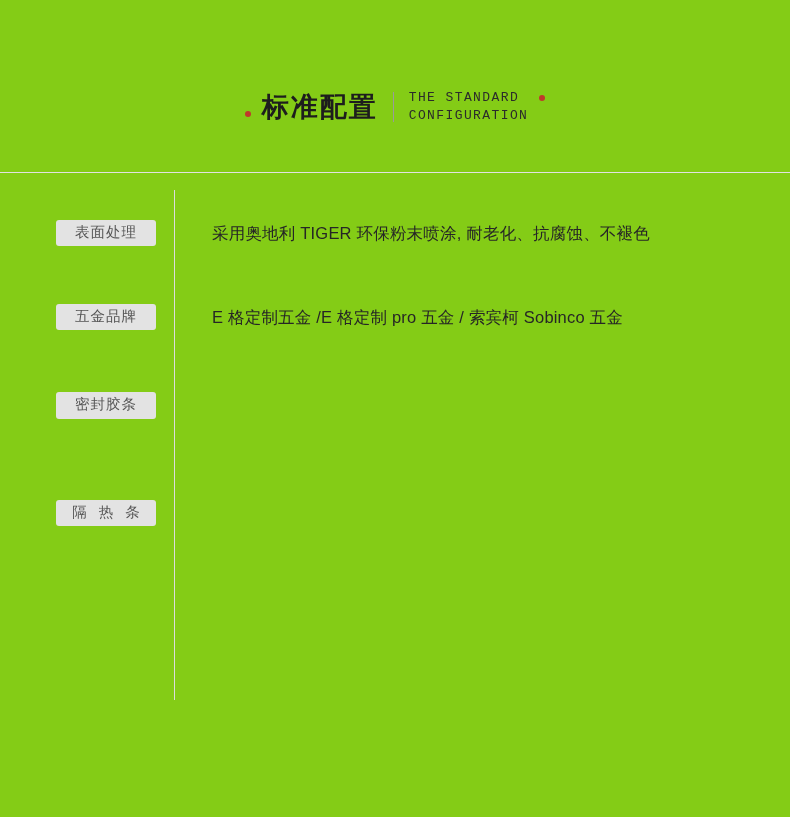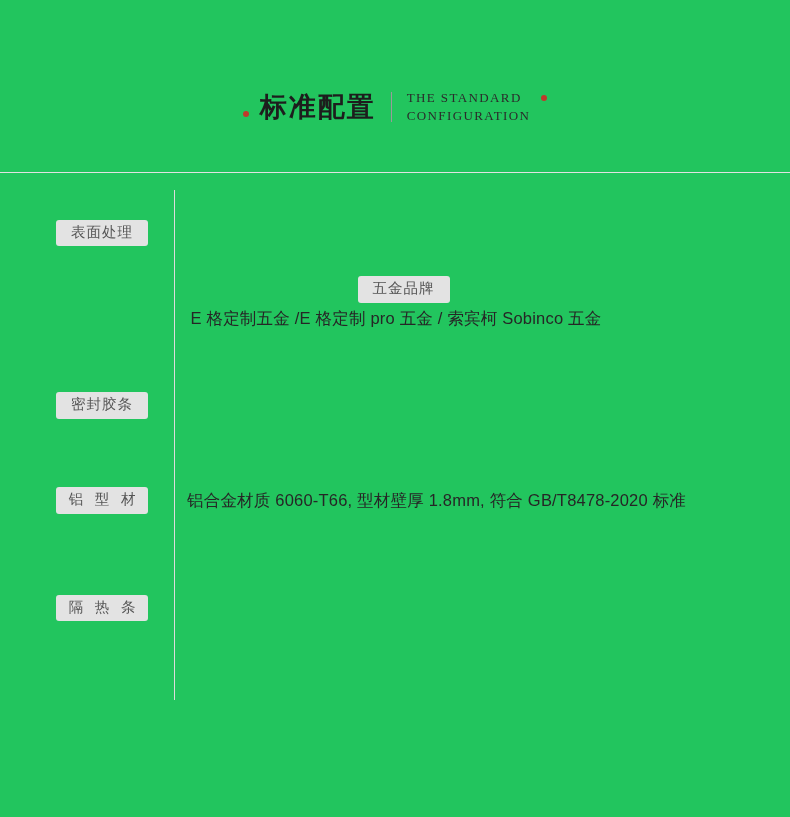--- a/index.html
+++ b/index.html
@@ -7,21 +7,21 @@
     width: 790px;
     height: 817px;
     background: #ffffff;
     font-family: "Liberation Sans", "DejaVu Sans", sans-serif;
     color: #222;
   }
   .page {
     position: relative;
     width: 790px;
     height: 817px;
-    background: #22c55e;
+    background: #84cc16;
     overflow: hidden;
   }
 
   
   .header {
     position: absolute;
     left: 0;
     top: 72px;
     width: 790px;
     height: 70px;
@@ -54,21 +54,21 @@
     height: 30px;
     background: #9a9a9a;
     margin: 0 4px;
   }
   .title-en {
     font-size: 13px;
     letter-spacing: 1.4px;
     color: #2b2b2b;
     line-height: 1.35;
     text-align: left;
-    font-family: Liberation Serif, serif;
+    font-family: Liberation Mono, monospace;
   }
   .title-en div { white-space: nowrap; }
 
   .header .dot-left { align-self: flex-end; margin-bottom: 8px; }
   .header .dot-right { align-self: flex-start; margin-top: 6px; }
 
   
   .top-rule {
     position: absolute;
     left: 0;
@@ -95,47 +95,46 @@
   }
 
   .row {
     position: relative;
     display: flex;
     align-items: center;
     padding-left: 56px;
   }
   .label {
     flex: none;
-    width: 92px;
+    width: 100px;
     text-align: center;
     font-size: 14.5px;
     color: #555;
     background: #e3e3e3;
     border-radius: 3px;
     padding: 5px 0 6px;
     letter-spacing: 1px;
     line-height: 1.1;
-    margin-right: 39px;
-    font-family: Liberation Serif, serif;
+    margin-right: 56px;
   }
   .label.spaced { letter-spacing: 4px; text-indent: 4px; }
 
   .text {
     flex: 1;
     padding-right: 54px;
     font-size: 16.5px;
     line-height: 31px;
     color: #262626;
     text-align: justify;
     letter-spacing: 0.2px;
   }
   .text.just { text-align: justify; text-align-last: left; }
 
   .row-1 { height: 86px; }
-  .row-2 { height: 82px; flex-direction: column; }
+  .row-2 { height: 82px; }
   .row-3 { height: 95px; align-items: center; }
   .row-4 { height: 95px; }
   .row-5 { height: 120px; }
 </style>
 </head>
 <body>
 
 <div class="page">
 
   <div class="header">
@@ -151,34 +150,31 @@
     </div>
   </div>
 
   <div class="top-rule"></div>
   <div class="vline"></div>
 
   <div class="content">
 
     <div class="row row-1">
       <div class="label">表面处理</div>
+      <div class="text">采用奥地利 TIGER 环保粉末喷涂, 耐老化、抗腐蚀、不褪色</div>
     </div>
 
     <div class="row row-2">
       <div class="label">五金品牌</div>
       <div class="text">E 格定制五金 /E 格定制 pro 五金 / 索宾柯 Sobinco 五金</div>
     </div>
 
     <div class="row row-3">
       <div class="label">密封胶条</div>
     </div>
 
-    <div class="row row-4">
-      <div class="label spaced">铝 型 材</div>
-      <div class="text just">铝合金材质 6060-T66, 型材壁厚 1.8mm, 符合 GB/T8478-2020 标准</div>
-    </div>
 
     <div class="row row-5">
       <div class="label spaced">隔 热 条</div>
     </div>
 
   </div>
 </div>
 
 </body></html>

